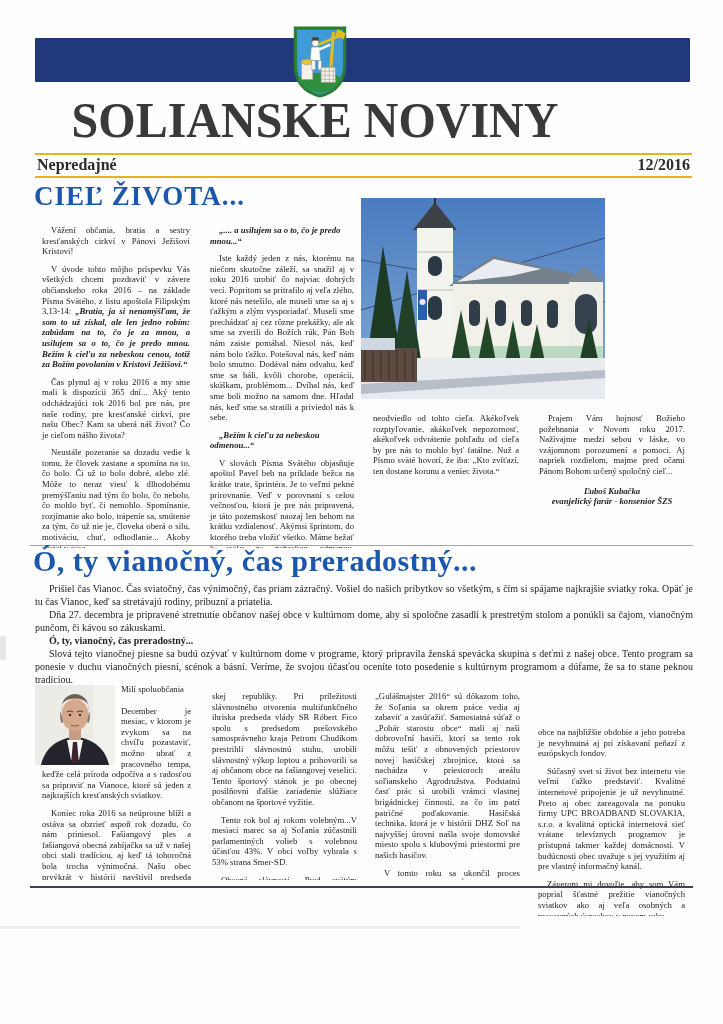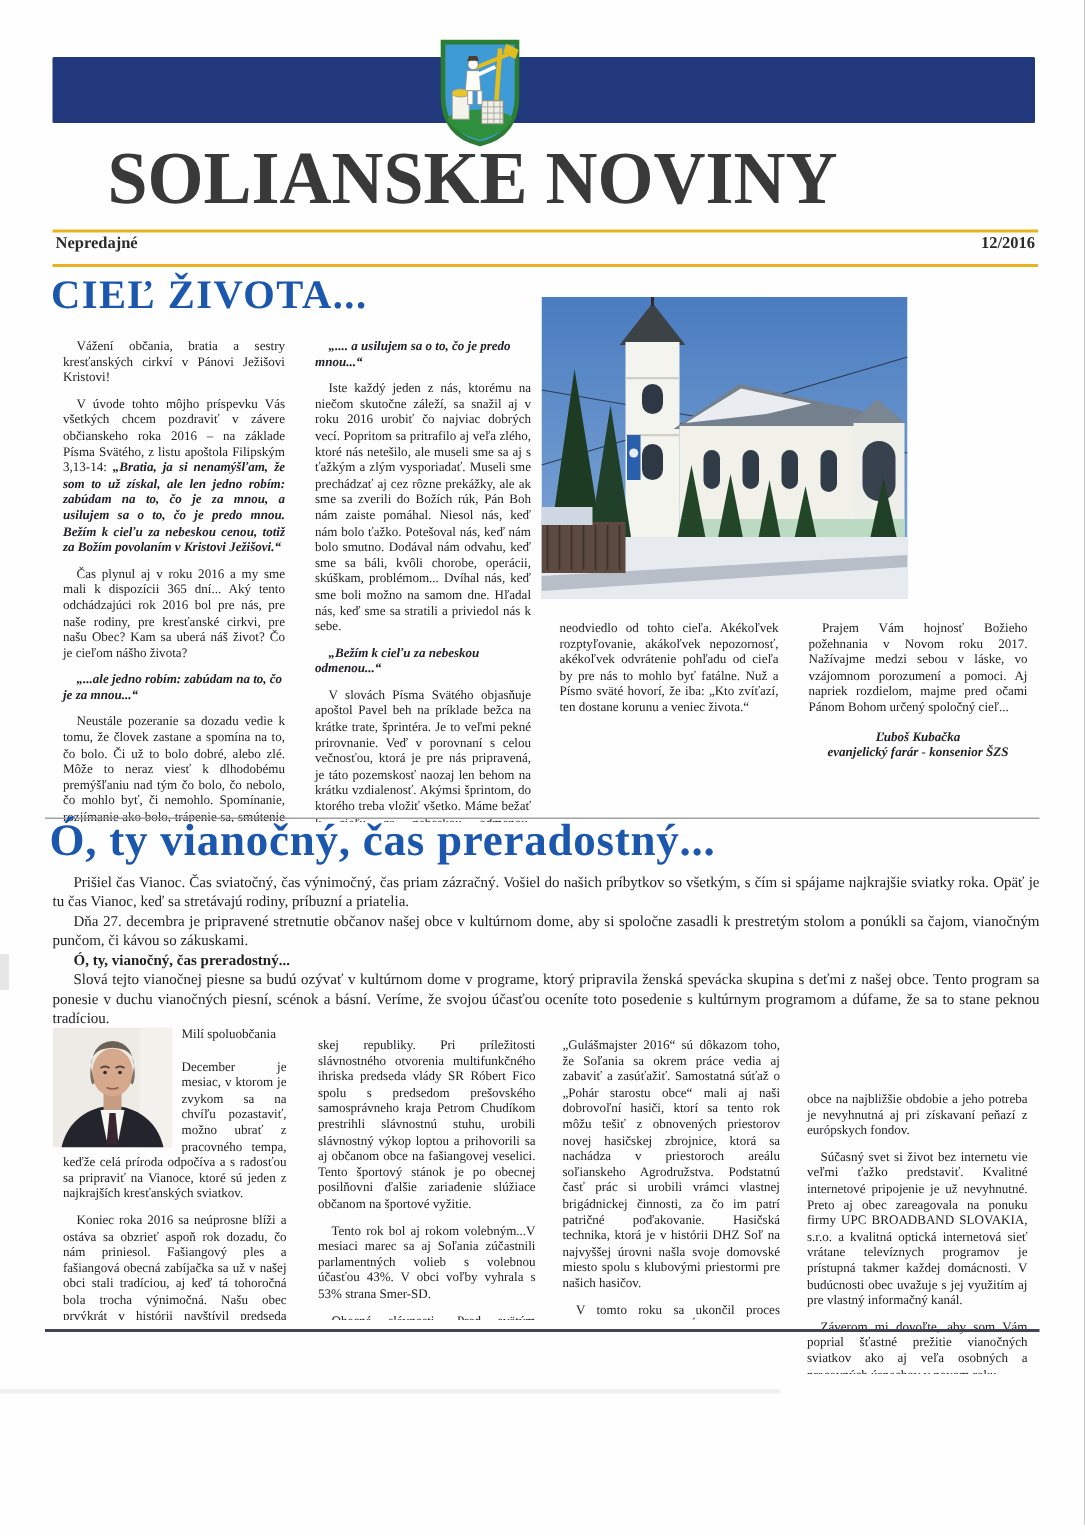--- a/index.html
+++ b/index.html
@@ -13,21 +13,21 @@
     background:var(--banner-blue,#21397c); border-radius:1px;}
   .crest{position:absolute; left:292px; top:25px; width:56px; height:74px;}
   .np-title{position:absolute; left:35px; top:92px; width:560px; margin:0;
     text-align:center; font-weight:bold; font-size:48px; letter-spacing:0px;
     color:#393939; white-space:nowrap; transform:scaleY(1.04);}
   .rule-gold{position:absolute; left:35px; width:657px; height:2px;
     background:var(--rule-gold,#e9b31f);}
   .rg1{top:153px;} .rg2{top:176px;}
   .info-row{position:absolute; left:37px; top:156px; width:653px;
     display:flex; justify-content:space-between;
-    font-weight:bold; font-size:11px; color:#2b2b2b;}
+    font-weight:bold; font-size:16px; color:#2b2b2b;}
   
   .h-ciel{position:absolute; left:34px; top:181px; margin:0;
     font-size:27px; font-weight:bold; letter-spacing:1px;
     color:var(--heading-blue,#1c57ae);}
   .h-vianoce{position:absolute; left:33px; top:544px; margin:0;
     font-size:30px; font-weight:bold; letter-spacing:.5px;
     color:var(--heading-blue,#1c57ae);}
   
   .col{position:absolute; overflow:hidden; font-size:8.7px; line-height:10.6px;
     text-align:justify; color:#232327;}
@@ -96,21 +96,20 @@
     <div class="rule-gold rg2"></div>
   </header>
 
   <section>
     <h2 class="h-ciel">CIEĽ ŽIVOTA...</h2>
 
     <div class="col a1c1">
       <p class="ind">Vážení občania, bratia a sestry kresťanských cirkví v Pánovi Ježišovi Kristovi!</p>
       <p class="ind"><span>V úvode tohto môjho príspevku Vás všetkých chcem pozdraviť v závere občianskeho roka 2016 – na základe Písma Svätého, z listu apoštola Filipským 3,13-14: </span><span class="quote-bi">„Bratia, ja si nenamýšľam, že som to už získal, ale len jedno robím: zabúdam na to, čo je za mnou, a usilujem sa o to, čo je predo mnou. Bežím k cieľu za nebeskou cenou, totiž za Božím povolaním v Kristovi Ježišovi.“</span></p>
       <p class="ind">Čas plynul aj v roku 2016 a my sme mali k dispozícii 365 dní... Aký tento odchádzajúci rok 2016 bol pre nás, pre naše rodiny, pre kresťanské cirkvi, pre našu Obec? Kam sa uberá náš život? Čo je cieľom nášho života?</p>
-      <p class="subhead ind">„...ale jedno robím: zabúdam na to, čo je za mnou...“</p>
       <p class="ind">Neustále pozeranie sa dozadu vedie k tomu, že človek zastane a spomína na to, čo bolo. Či už to bolo dobré, alebo zlé. Môže to neraz viesť k dlhodobému premýšľaniu nad tým čo bolo, čo nebolo, čo mohlo byť, či nemohlo. Spomínanie, rozjímanie ako bolo, trápenie sa, smútenie za tým, čo už nie je, človeka oberá o silu, motiváciu, chuť, odhodlanie... Akoby zastal v čase.</p>
     </div>
 
     <div class="col a1c2">
       <p class="subhead ind">„.... a usilujem sa o to, čo je predo mnou...“</p>
       <p class="ind">Iste každý jeden z nás, ktorému na niečom skutočne záleží, sa snažil aj v roku 2016 urobiť čo najviac dobrých vecí. Popritom sa pritrafilo aj veľa zlého, ktoré nás netešilo, ale museli sme sa aj s ťažkým a zlým vysporiadať. Museli sme prechádzať aj cez rôzne prekážky, ale ak sme sa zverili do Božích rúk, Pán Boh nám zaiste pomáhal. Niesol nás, keď nám bolo ťažko. Potešoval nás, keď nám bolo smutno. Dodával nám odvahu, keď sme sa báli, kvôli chorobe, operácii, skúškam, problémom... Dvíhal nás, keď sme boli možno na samom dne. Hľadal nás, keď sme sa stratili a priviedol nás k sebe.</p>
       <p class="subhead ind">„Bežím k cieľu za nebeskou odmenou...“</p>
       <p class="ind">V slovách Písma Svätého objasňuje apoštol Pavel beh na príklade bežca na krátke trate, šprintéra. Je to veľmi pekné prirovnanie. Veď v porovnaní s celou večnosťou, ktorá je pre nás pripravená, je táto pozemskosť naozaj len behom na krátku vzdialenosť. Akýmsi šprintom, do ktorého treba vložiť všetko. Máme bežať k cieľu za nebeskou odmenou, koncentrovať a sústrediť svoj život na cieľ. Snažiť sa, aby našu pozornosť nič nenarušilo, aby ju nič</p>
     </div>
 

